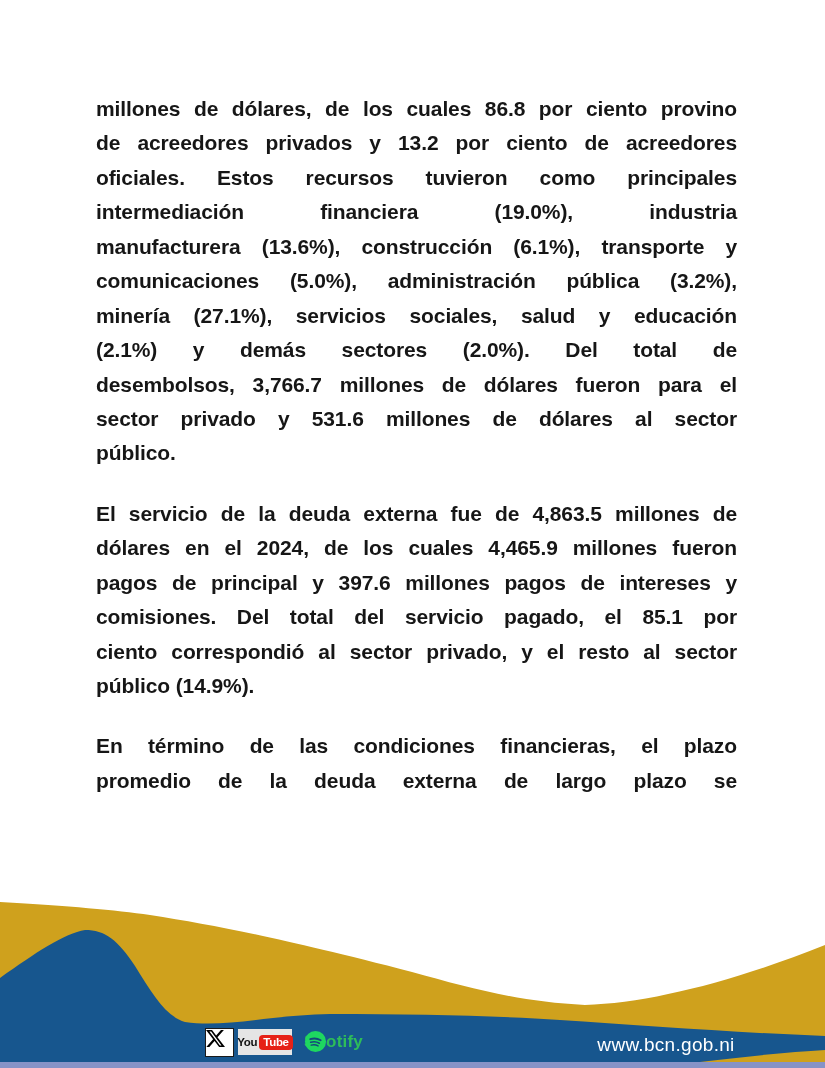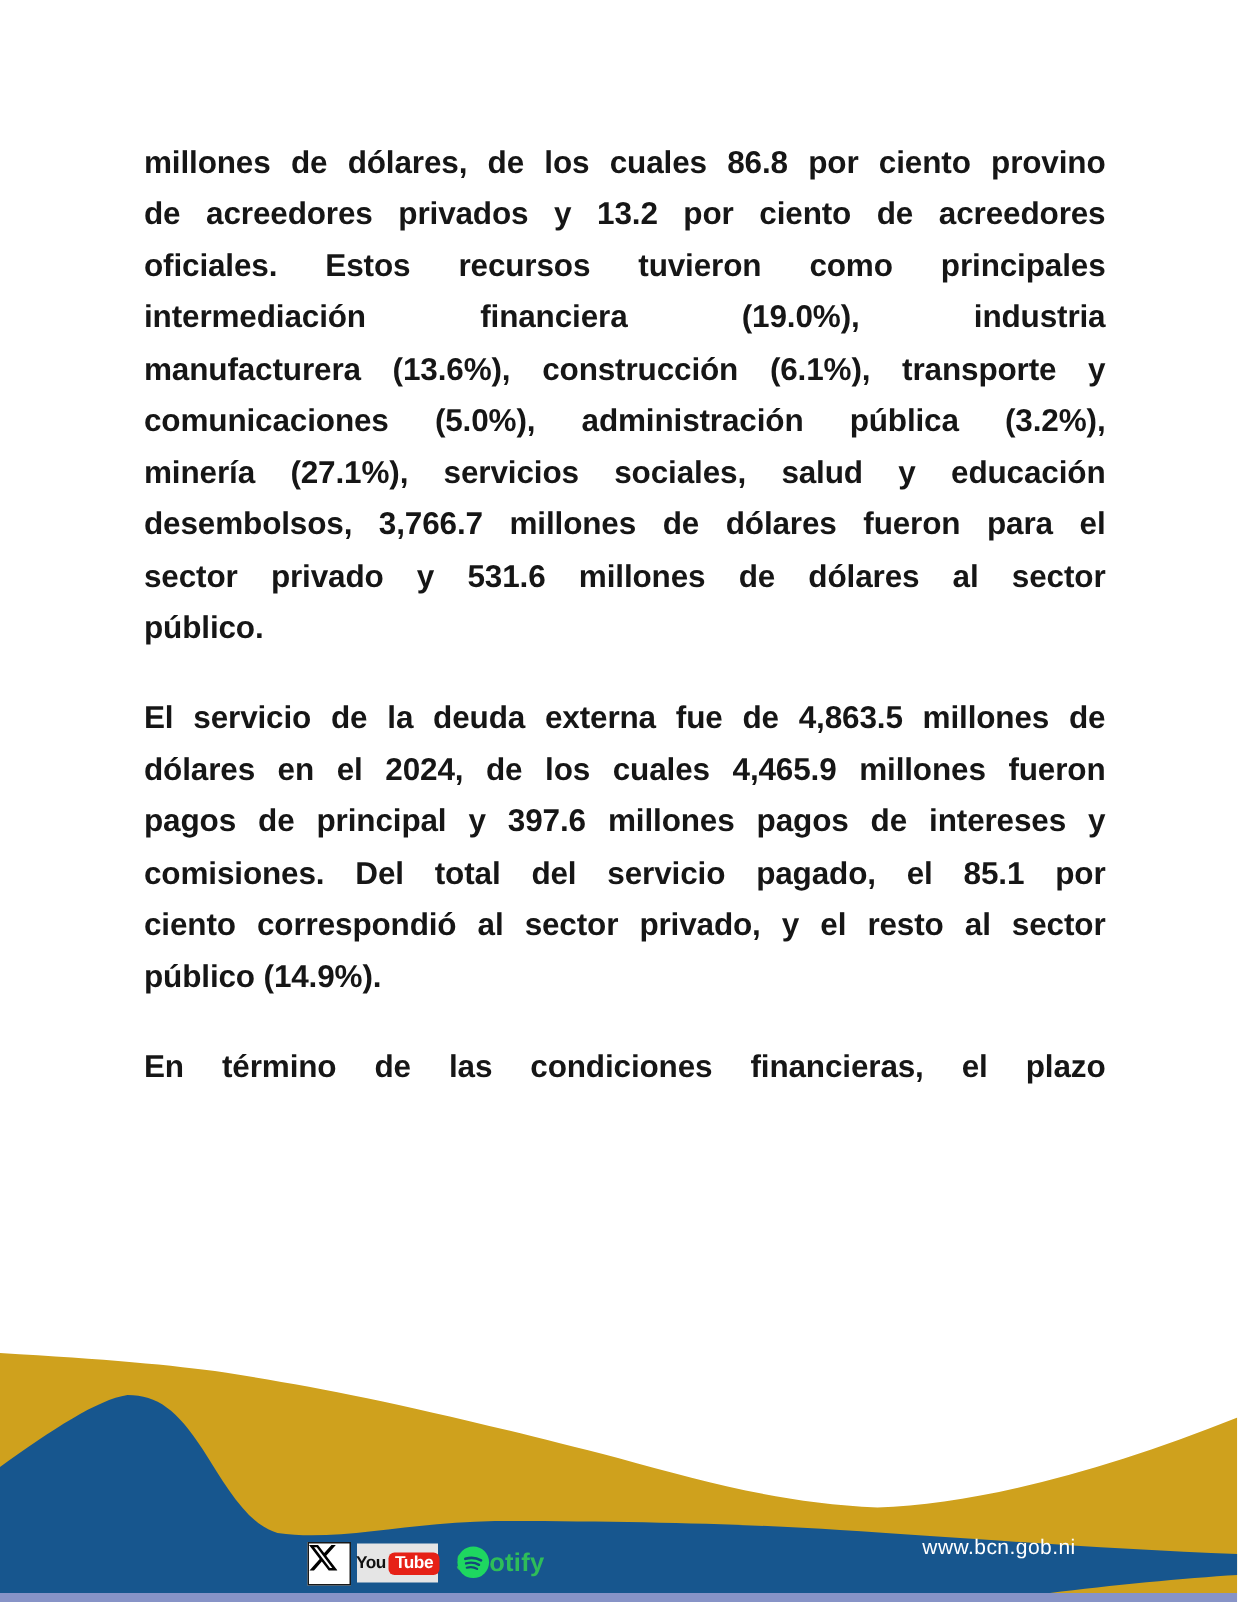--- a/index.html
+++ b/index.html
@@ -39,53 +39,55 @@
   .yt-tube{
     background:#E62117; color:#ffffff; font-weight:700; font-size:11.5px;
     border-radius:4px; padding:1px 4px 2px 4px; letter-spacing:-0.3px;
   }
   .sp-badge{
     position:absolute; left:304px; top:152px; height:24px;
     display:flex; align-items:center; gap:6px;
   }
   .sp-label{color:#2EBD59; font-weight:700; font-size:17px; letter-spacing:0.2px;}
   .site-url{
-    position:absolute; left:586px; top:145px; width:160px;
-    color:#ffffff; font-size:14px; font-weight:400; letter-spacing:0.3px;
+    position:absolute; left:586px; top:156px; width:160px;
+    color:#ffffff; font-size:19px; font-weight:400; letter-spacing:0.3px;
     text-align:center;
   }
 </style>
 </head>
 <body>
 
 <div class="page">
 
   <div class="doc-text">
       <div class="para">
         <div class="tline">millones de dólares, de los cuales 86.8 por ciento provino</div>
         <div class="tline">de acreedores privados y 13.2 por ciento de acreedores</div>
         <div class="tline">oficiales. Estos recursos tuvieron como principales</div>
         <div class="tline">intermediación financiera (19.0%), industria</div>
         <div class="tline">manufacturera (13.6%), construcción (6.1%), transporte y</div>
         <div class="tline">comunicaciones (5.0%), administración pública (3.2%),</div>
         <div class="tline">minería (27.1%), servicios sociales, salud y educación</div>
+        <div class="tline">(2.1%) y demás sectores (2.0%). Del total de</div>
         <div class="tline">desembolsos, 3,766.7 millones de dólares fueron para el</div>
         <div class="tline">sector privado y 531.6 millones de dólares al sector</div>
         <div class="tline lastline">público.</div>
       </div>
       <div class="para">
         <div class="tline">El servicio de la deuda externa fue de 4,863.5 millones de</div>
         <div class="tline">dólares en el 2024, de los cuales 4,465.9 millones fueron</div>
         <div class="tline">pagos de principal y 397.6 millones pagos de intereses y</div>
         <div class="tline">comisiones. Del total del servicio pagado, el 85.1 por</div>
         <div class="tline">ciento correspondió al sector privado, y el resto al sector</div>
         <div class="tline lastline">público (14.9%).</div>
       </div>
       <div class="para">
         <div class="tline">En término de las condiciones financieras, el plazo</div>
+        <div class="tline">promedio de la deuda externa de largo plazo se</div>
       </div>
     </div>
 
   <div class="footer">
     <svg width="825" height="190" viewBox="0 0 825 190">
 
       <path fill="#CFA11D" d="
         M0,24
         C 70,28 115,32 150,37
         C 220,48 280,60 412,94

